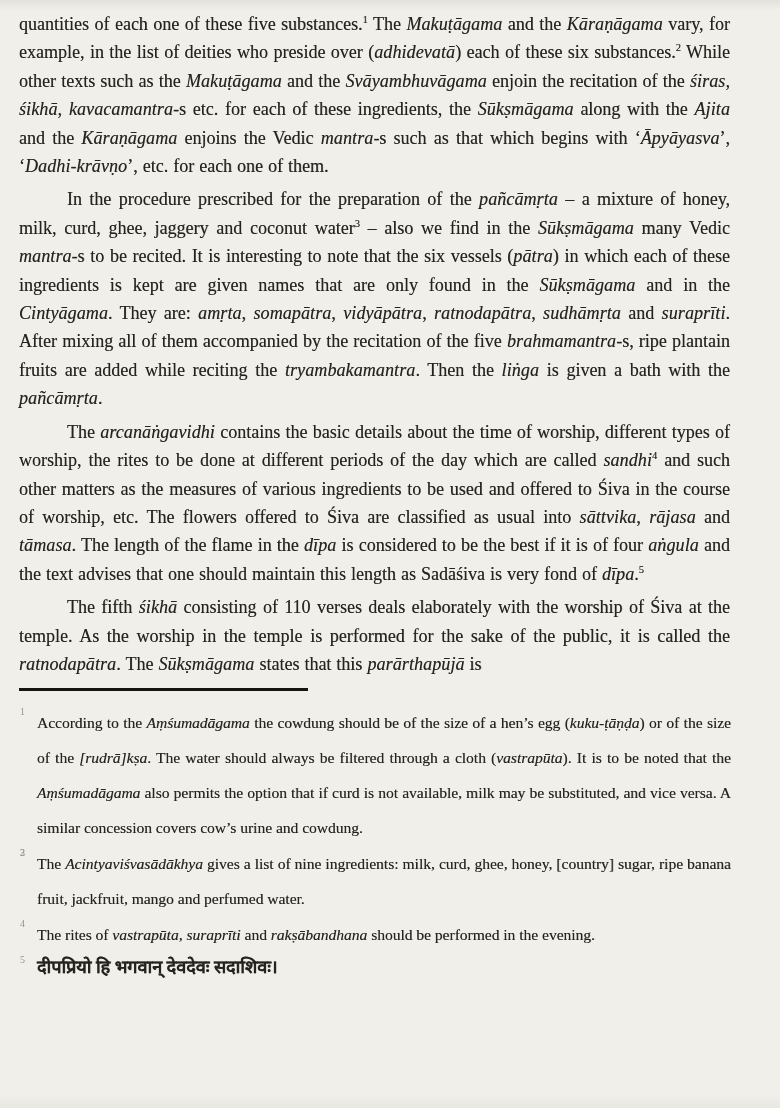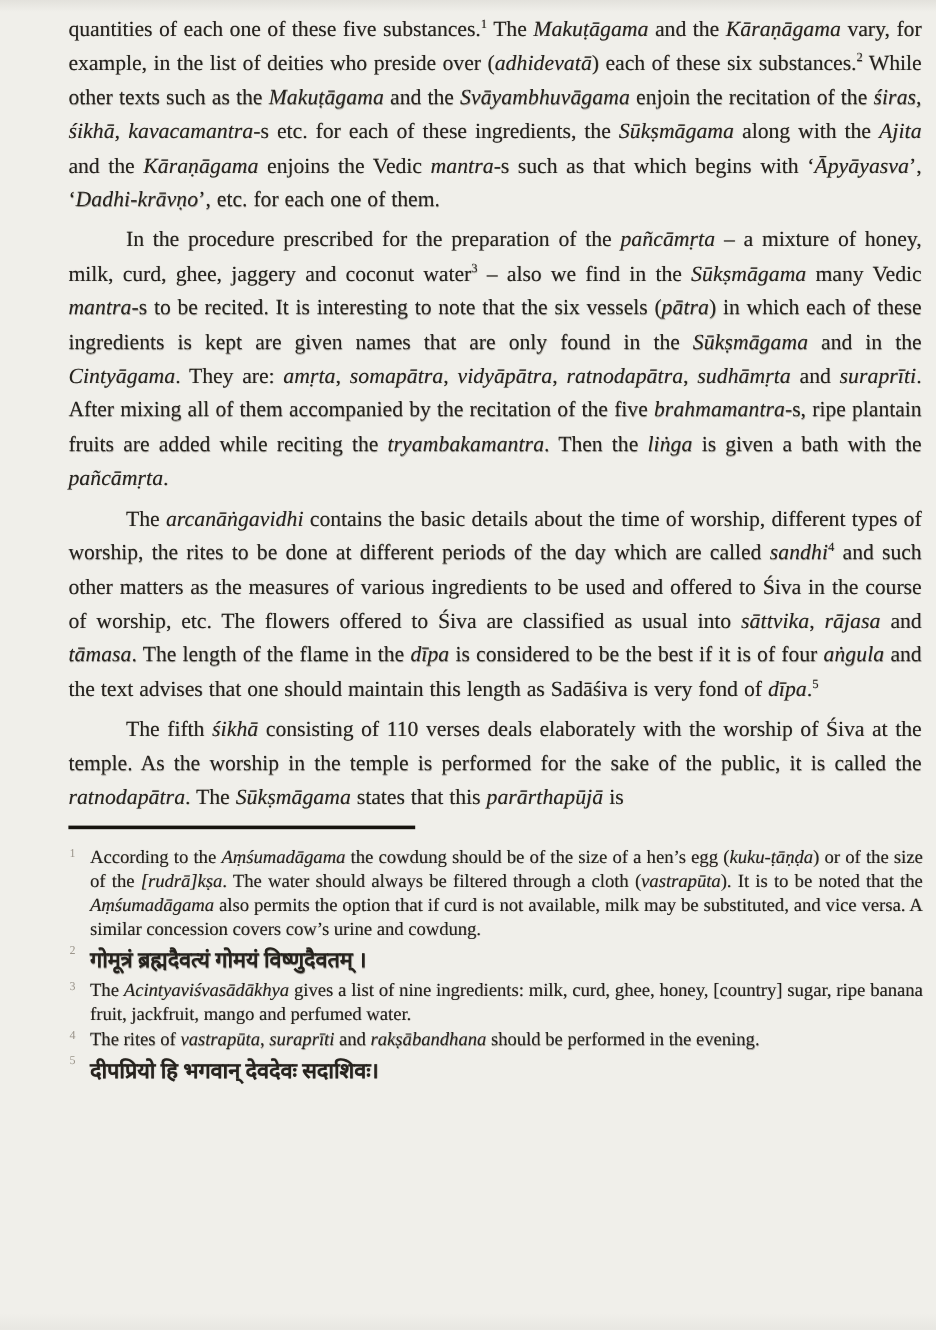--- a/index.html
+++ b/index.html
@@ -5,21 +5,21 @@
   html, body {
     margin: 0;
     padding: 0;
     background: #e8e7e2;
   }
   .page {
     position: relative;
     width: 780px;
     height: 1108px;
     box-sizing: border-box;
-    padding: 10px 32px 0 57px;
+    padding: 10px 32px 0 19px;
     background-color: #f0efea;
     background-image:
       linear-gradient(180deg, rgba(110,105,95,0.10), rgba(110,105,95,0) 10px),
       linear-gradient(0deg, rgba(110,105,95,0.06), rgba(110,105,95,0) 14px);
     color: #26231e;
     font-family: "Liberation Serif", "DejaVu Serif", serif;
     overflow: hidden;
     text-shadow: 0.3px 0.3px 0.6px rgba(45,40,33,0.5);
   }
   
@@ -60,21 +60,21 @@
   .fn-marker {
     position: absolute;
     left: -17px;
     top: 1px;
     font-size: 10px;
     color: #9b958b;
     text-shadow: none;
   }
   .fn-line {
     font-size: 15.5px;
-    line-height: 20px;
+    line-height: 35px;
   }
   .fn-line.flow { text-align: justify; }
   .fn-body.dev .fn-line {
     font-size: 18px;
     line-height: 29px;
     font-weight: 600;
     text-align: left;
   }
   .fn-body.dev .fn-line i { font-weight: normal; }
 </style>
@@ -92,21 +92,20 @@
   <section class="footnotes" id="footnotes-container">
       <div class="footnote">
         <span class="fn-marker">1</span>
         <div class="fn-body">
           <div class="fn-line flow">According to the <i>Aṃśumadāgama</i> the cowdung should be of the size of a hen’s egg (<i>kuku-ṭāṇḍa</i>) or of the size of the <i>[rudrā]kṣa</i>. The water should always be filtered through a cloth (<i>vastrapūta</i>). It is to be noted that the <i>Aṃśumadāgama</i> also permits the option that if curd is not available, milk may be substituted, and vice versa. A similar concession covers cow’s urine and cowdung.</div>
         </div>
       </div>
       <div class="footnote">
         <span class="fn-marker">2</span>
         <div class="fn-body dev">
-          <div class="fn-line">गोमूत्रं ब्रह्मदैवत्यं गोमयं विष्णुदैवतम् ।</div>
         </div>
       </div>
       <div class="footnote">
         <span class="fn-marker">3</span>
         <div class="fn-body">
           <div class="fn-line flow">The <i>Acintyaviśvasādākhya</i> gives a list of nine ingredients: milk, curd, ghee, honey, [country] sugar, ripe banana fruit, jackfruit, mango and perfumed water.</div>
         </div>
       </div>
       <div class="footnote">
         <span class="fn-marker">4</span>

